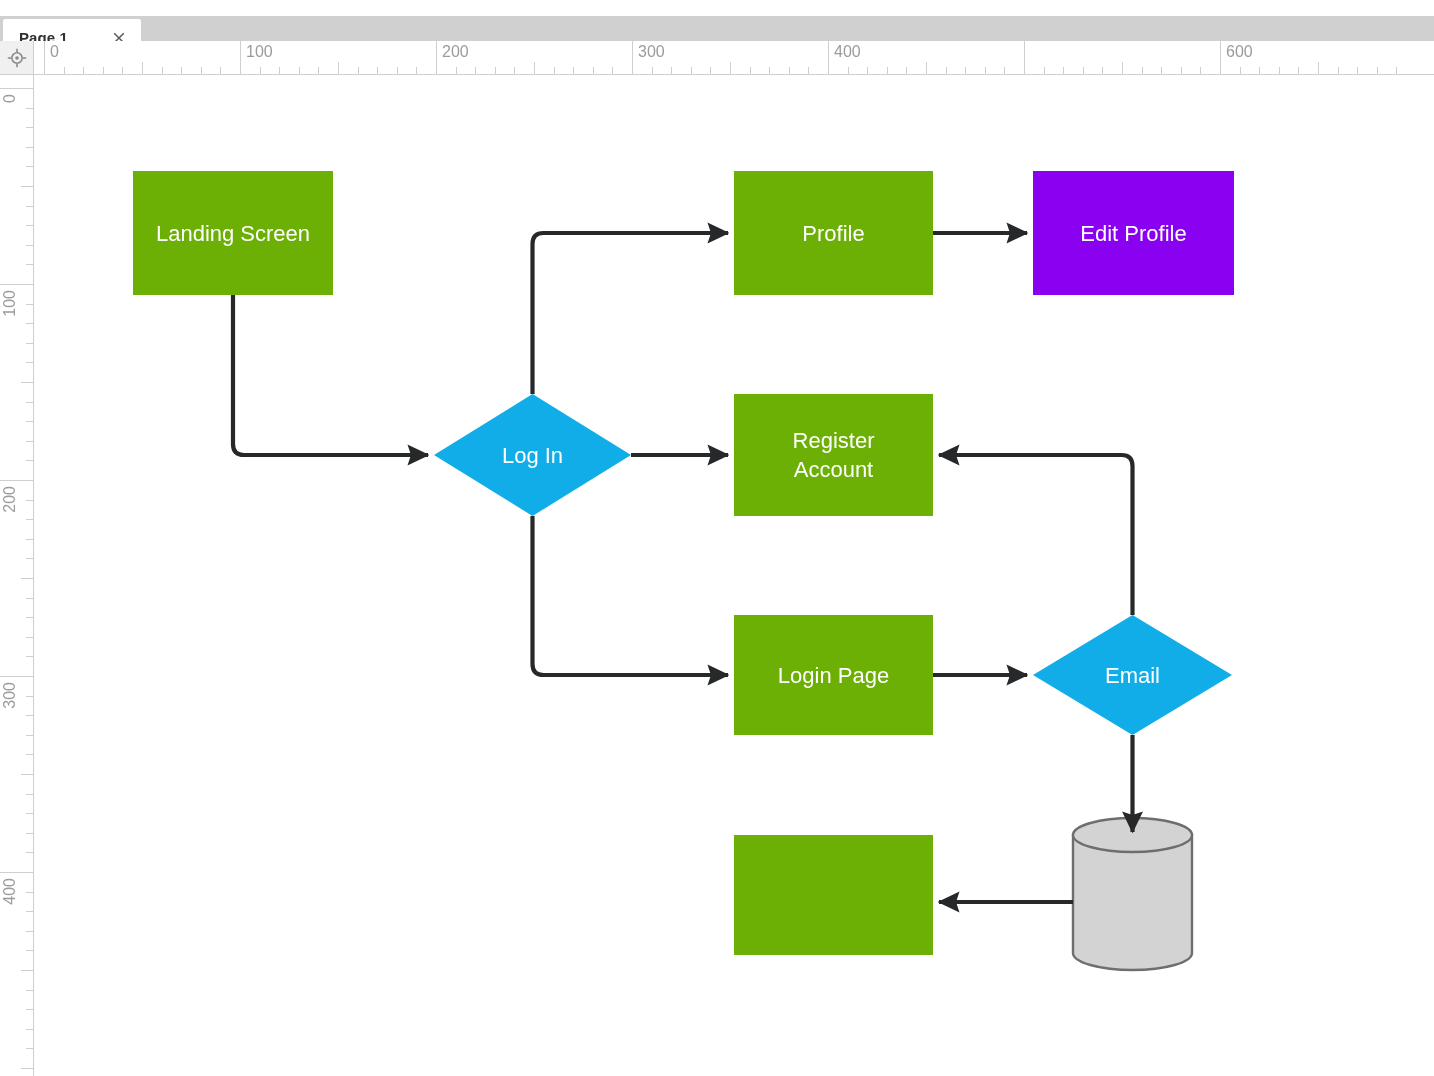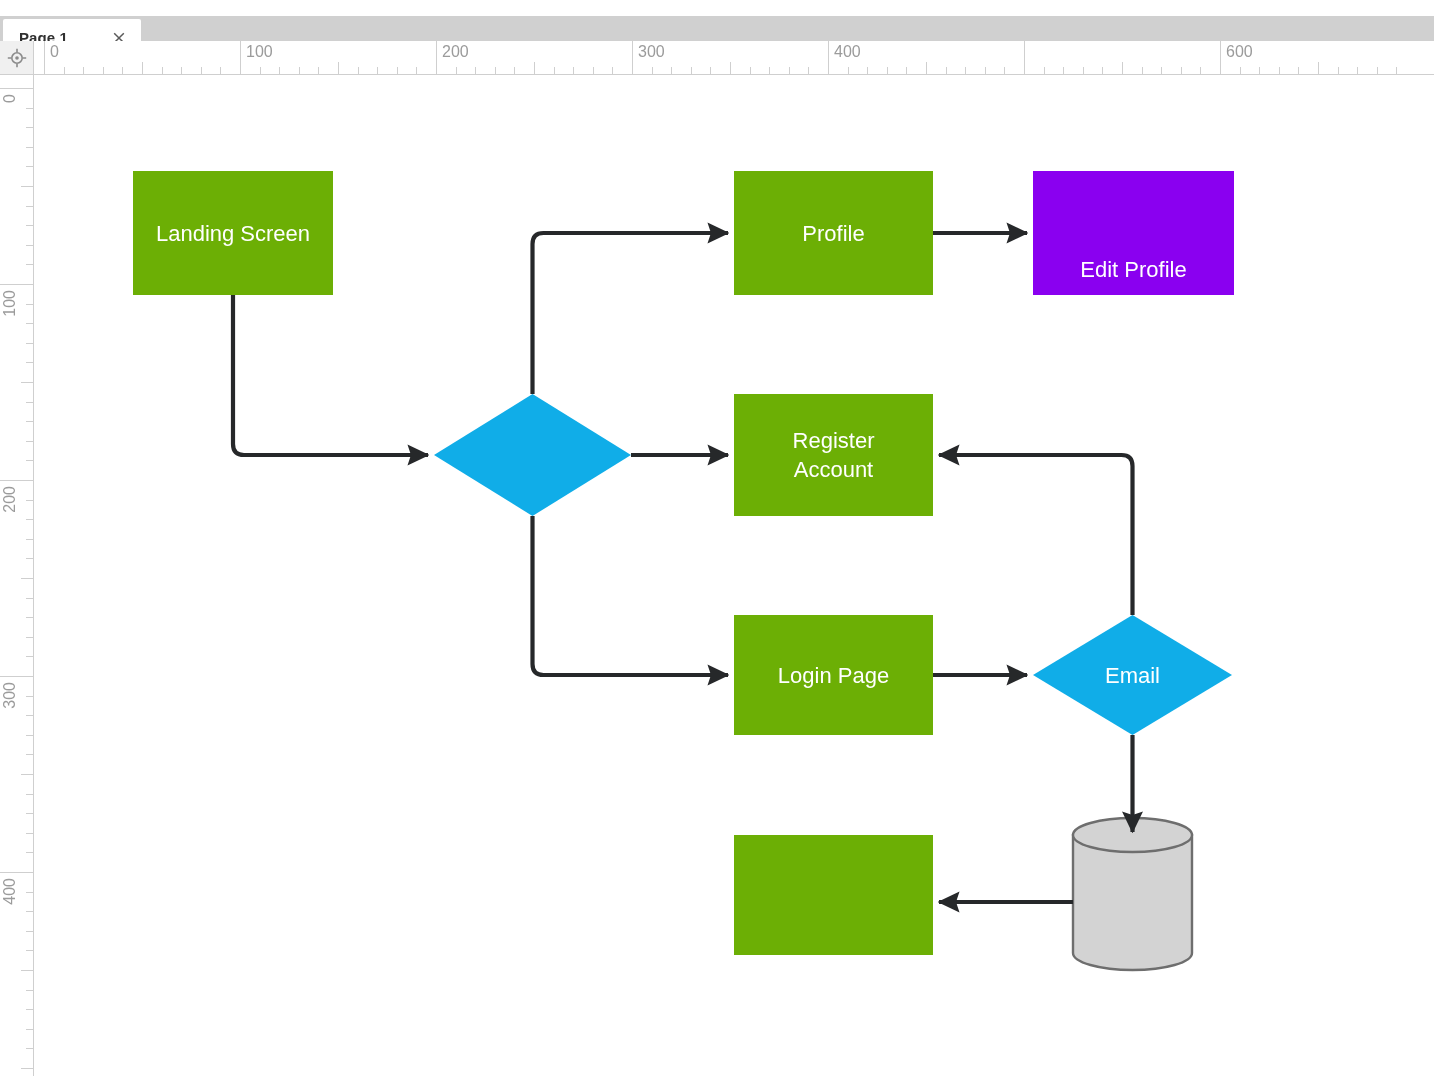--- a/index.html
+++ b/index.html
@@ -333,20 +333,21 @@
         <path d="M898,157 L992,157" fill="none" stroke="#26282A" stroke-width="4.2" stroke-linecap="butt" marker-end="url(#arrow)"></path>
         <path d="M596,379 L693,379" fill="none" stroke="#26282A" stroke-width="4.2" stroke-linecap="butt" marker-end="url(#arrow)"></path>
         <path d="M497.5,440 L497.5,588 Q497.5,599 508.5,599 L693,599" fill="none" stroke="#26282A" stroke-width="4.2" stroke-linecap="butt" marker-end="url(#arrow)"></path>
         <path d="M898,599 L992,599" fill="none" stroke="#26282A" stroke-width="4.2" stroke-linecap="butt" marker-end="url(#arrow)"></path>
         <path d="M1097.5,539 L1097.5,390 Q1097.5,379 1086.5,379 L904,379" fill="none" stroke="#26282A" stroke-width="4.2" stroke-linecap="butt" marker-end="url(#arrow)"></path>
         <path d="M1097.5,659 L1097.5,756" fill="none" stroke="#26282A" stroke-width="4.2" stroke-linecap="butt" marker-end="url(#arrow)"></path>
         <path d="M1038,826 L904,826" fill="none" stroke="#26282A" stroke-width="4.2" stroke-linecap="butt" marker-end="url(#arrow)"></path>
       </svg>
   <div class="node-label" style="left: 98px; top: 95px; width: 200px; height: 124px;">Landing Screen</div>
       <div class="node-label" style="left: 699px; top: 95px; width: 199px; height: 124px;">Profile</div>
-      <div class="node-label" style="left: 998px; top: 95px; width: 201px; height: 124px; margin-top: 36px;">Edit Profile</div>
+      <div class="node-label" style="left: 998px; top: 95px; width: 201px; height: 124px;">Edit Profile</div>
+      <div class="node-label" style="left: 399px; top: 318px; width: 197px; height: 122px;">Log In</div>
       <div class="node-label" style="left: 699px; top: 318px; width: 199px; height: 122px;">Register
 Account</div>
       <div class="node-label" style="left: 699px; top: 539px; width: 199px; height: 120px;">Login Page</div>
       <div class="node-label" style="left: 998px; top: 539px; width: 199px; height: 120px;">Email</div>
     </div>
 
 </div>
 
 </body></html>

